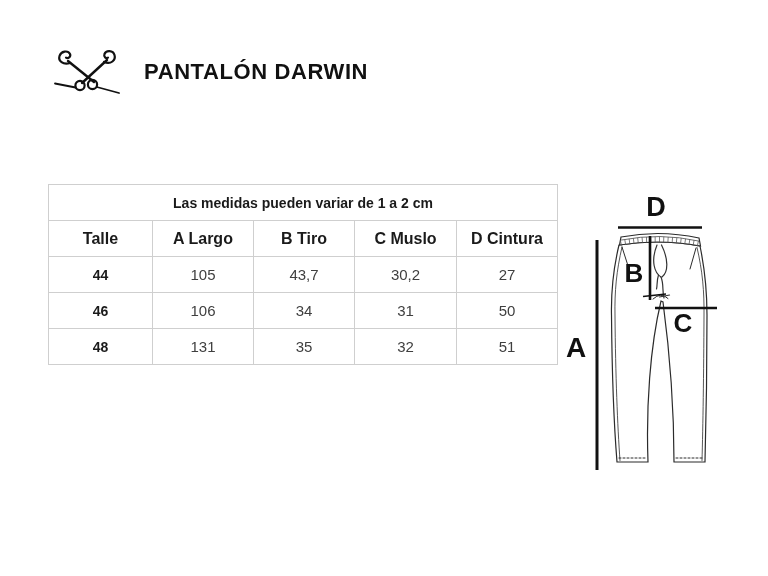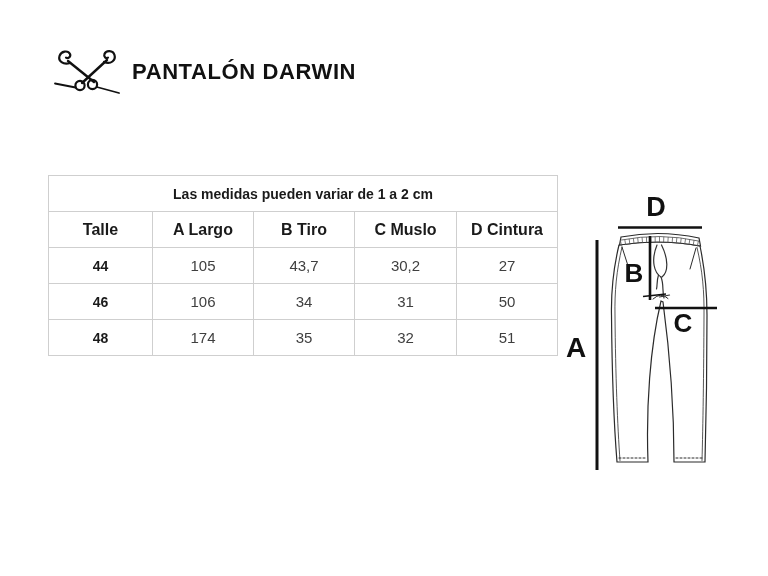--- a/index.html
+++ b/index.html
@@ -10,26 +10,26 @@
   }
   .page{position:absolute;inset:0;width:768px;height:576px;background:#fff;}
 
   
   .brand{
     position:absolute;left:54px;top:48px;height:48px;
     display:flex;align-items:center;gap:12px;
   }
   .brand .logo{width:66px;height:46px;flex:0 0 auto;}
   .brand h1{
-    margin:0;font-size:22px;font-weight:800;letter-spacing:0.6px;
+    margin:12px;font-size:22px;font-weight:800;letter-spacing:0.6px;
     color:#111111;white-space:nowrap;
   }
 
   
-  .table-wrap{position:absolute;left:48px;top:175px;}
+  .table-wrap{position:absolute;left:48px;top:184px;}
   table.size-table{
     border-collapse:collapse;table-layout:fixed;width:509px;
     background:#fff;
   }
   table.size-table td, table.size-table th{
     border:1px solid #cfcfcf;height:36px;box-sizing:border-box;
     text-align:center;vertical-align:middle;padding:0 4px;
   }
   th.note{
     font-size:14px;font-weight:700;color:#1a1a1a;
@@ -104,21 +104,21 @@
         </tr>
         <tr>
           <td class="size">46</td>
           <td class="val">106</td>
           <td class="val">34</td>
           <td class="val">31</td>
           <td class="val">50</td>
         </tr>
         <tr>
           <td class="size">48</td>
-          <td class="val">174</td>
+          <td class="val">131</td>
           <td class="val">35</td>
           <td class="val">32</td>
           <td class="val">51</td>
         </tr>
       </tbody>
     </table>
   </div>
 
   <svg class="diagram" viewBox="0 0 208 305">
 

